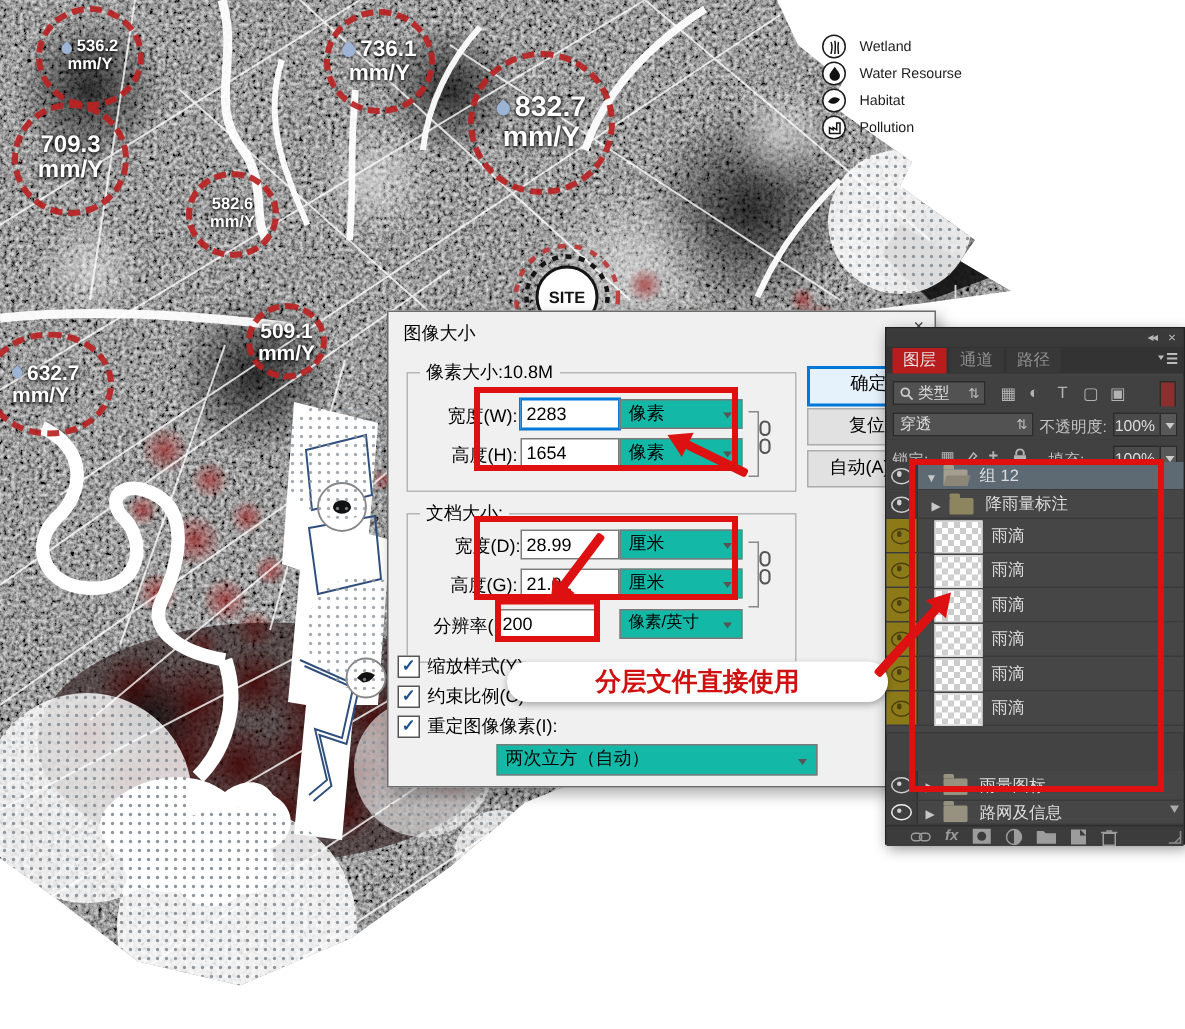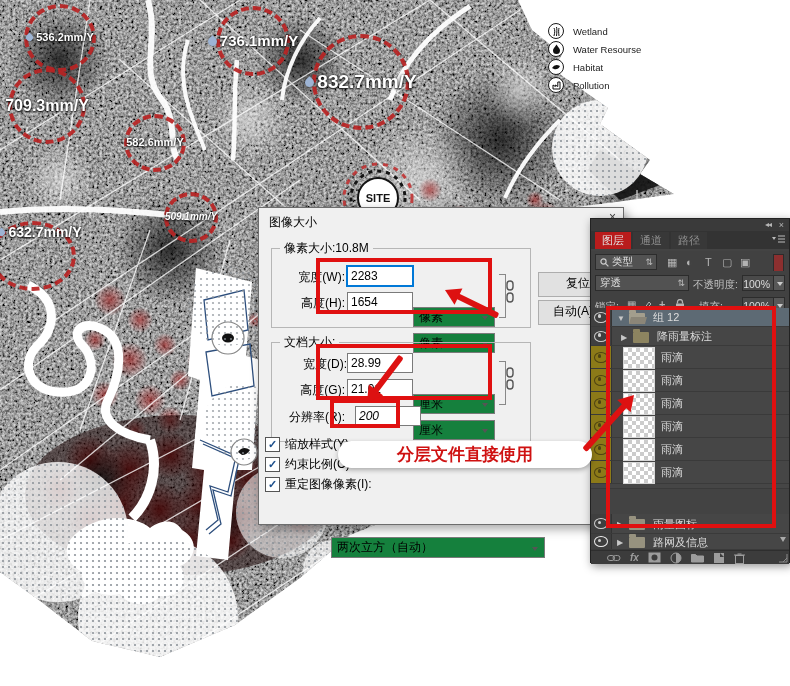--- a/index.html
+++ b/index.html
@@ -1,21 +1,21 @@
 <!DOCTYPE html>
 <html><head>
 <meta charset="utf-8">
 <style>
   html,body{margin:0;padding:0;background:#fff;font-family:"Liberation Sans",sans-serif;}
   #stage{position:relative;width:790px;height:686px;overflow:hidden;background:#fff;}
   #mapsvg{position:absolute;left:0;top:0;z-index:1;}
 
   
   .badge{position:absolute;z-index:3;border:4px dashed rgba(185,35,35,.92);border-radius:50%;
-         display:flex;flex-direction:row;align-items:center;justify-content:center;
+         display:flex;flex-direction:column;align-items:center;justify-content:center;
          color:#fff;font-weight:bold;text-shadow:0 1px 2px rgba(0,0,0,.9),0 0 3px rgba(0,0,0,.7);line-height:1.05;}
   .badge .vrow{display:flex;align-items:center;gap:3px;}
   .drop{width:9px;height:9px;background:#9db4d4;border-radius:0 50% 50% 50%;transform:rotate(45deg);box-shadow:0 0 2px rgba(0,0,0,.5);}
   .drop.sm{width:7px;height:7px;}
 
   
   #legend{position:absolute;left:548px;top:22px;z-index:3;}
   .lg-row{display:flex;align-items:center;height:18px;gap:9px;}
   .lg-ic{width:14px;height:14px;border:1.2px solid #1b1b1b;border-radius:50%;display:flex;align-items:center;justify-content:center;background:#fff;}
   .lg-lb{font-size:9.5px;color:#1b1b1b;}
@@ -27,22 +27,22 @@
   .dtitle .txt{position:absolute;left:10px;top:6px;font-size:12px;}
   .dtitle .x{position:absolute;left:350px;top:2px;font-size:12px;color:#444;}
   fieldset{position:absolute;border:1px solid #b6b6b6;margin:0;padding:0;}
   fieldset legend{font-size:12px;padding:0 4px;margin-left:8px;}
   #fs-px{left:12px;top:32px;width:258px;height:86px;}
   #fs-doc{left:12px;top:126px;width:258px;height:106px;}
   .dlabel{position:absolute;width:70px;text-align:right;}
   .dinput{position:absolute;width:58px;height:18px;border:1px solid #7a7a7a;background:#fff;font-size:12px;
           font-family:"Liberation Sans",sans-serif;padding:0 3px;line-height:18px;}
   .dinput.focus{border:1px solid #0078d7;outline:1px solid #0078d7;}
-  .dcombo{position:absolute;width:82px;height:20px;border:1px solid #7a7a7a;background:#15803d;
-          display:flex;align-items:center;padding-left:5px;box-sizing:border-box;margin-top:41px;}
+  .dcombo{position:absolute;width:82px;height:20px;border:1px solid #7a7a7a;background:#14b8a6;
+          display:flex;padding-left:5px;box-sizing:border-box;}
   .dcombo .caret{position:absolute;right:6px;top:8px;width:0;height:0;border-left:3.5px solid transparent;
           border-right:3.5px solid transparent;border-top:4px solid #555;}
   .bracket{position:absolute;width:6px;border:1px solid #888;border-left:none;}
   .chain{position:absolute;color:#555;}
   .dcheck{position:absolute;display:flex;align-items:center;gap:5px;}
   .cbox{width:13px;height:13px;background:#fff;border:1px solid #555;display:flex;align-items:center;justify-content:center;
         font-size:11px;font-weight:bold;color:#1d4f8b;line-height:13px;}
   .dbtn{position:absolute;left:279px;width:78px;height:23px;background:#e1e1e1;border:1px solid #adadad;
         text-align:center;line-height:21px;font-size:12px;}
   .dbtn.focus{background:#e5f1fb;border:2px solid #0078d7;line-height:19px;}
@@ -302,21 +302,21 @@
   <span>mm/Y</span>
 </div>
 <div class="badge" style="left:8px;top:68px;width:70px;height:68px;font-size:16px;">
   <span>709.3</span>
   <span>mm/Y</span>
 </div>
 <div class="badge" style="left:124px;top:114px;width:54px;height:50px;font-size:11px;">
   <span>582.6</span>
   <span>mm/Y</span>
 </div>
-<div class="badge" style="left:164px;top:192px;width:46px;height:43px;font-size:10px;font-style:italic;">
+<div class="badge" style="left:164px;top:202px;width:46px;height:43px;font-size:14px;">
   <span>509.1</span>
   <span>mm/Y</span>
 </div>
 <div class="badge" style="left:-10px;top:221px;width:64px;height:62px;font-size:14px;align-items:flex-start;padding-left:14px;">
   <div class="vrow">
         <span class="drop sm"></span>
         <span>632.7</span>
       </div>
   <span>mm/Y</span>
 </div>
@@ -397,21 +397,21 @@
   <div class="dcombo" style="left:154px;top:171px;">
         <span>厘米</span>
         <span class="caret"></span>
       </div>
   <div class="bracket" style="left:240px;top:153px;height:42px;"></div>
   <svg class="chain" style="left:246px;top:159px;" width="10" height="24">
     <rect x="2" y="1" width="6" height="9" rx="3" stroke="#555" fill="none" stroke-width="1.4"></rect>
     <rect x="2" y="13" width="6" height="9" rx="3" stroke="#555" fill="none" stroke-width="1.4"></rect>
   </svg>
   <span class="dlabel" style="left:6px;top:201px;width:80px;">分辨率(R):</span>
-  <div class="dinput" style="left:96px;top:198px;font-style:italic;">200</div>
+  <div class="dinput" style="left:72px;top:198px;">200</div>
   <div class="dcombo" style="left:154px;top:198px;font-size:11px;">
         <span>像素/英寸</span>
         <span class="caret"></span>
       </div>
 
   <div class="dcheck" style="left:6px;top:228px;">
     <span class="cbox">✓</span>
     <span>缩放样式(Y)</span>
   </div>
   <div class="dcheck" style="left:6px;top:248px;">
@@ -420,20 +420,21 @@
   </div>
   <div class="dcheck" style="left:6px;top:268px;">
     <span class="cbox">✓</span>
     <span>重定图像像素(I):</span>
   </div>
   <div class="dcombo" style="left:72px;top:288px;width:214px;height:21px;">
     <span>两次立方（自动）</span>
         <span class="caret" style="top:9px;"></span>
   </div>
 
+  <div class="dbtn focus" style="top:36px;">确定</div>
   <div class="dbtn" style="top:64px;">复位</div>
   <div class="dbtn" style="top:92px;">自动(A)...</div>
 </div>
 
 <div id="panel">
   <div class="pheader">
     <span class="chev">◂◂</span>
     <span class="x">×</span>
   </div>
   <div class="ptabs">

